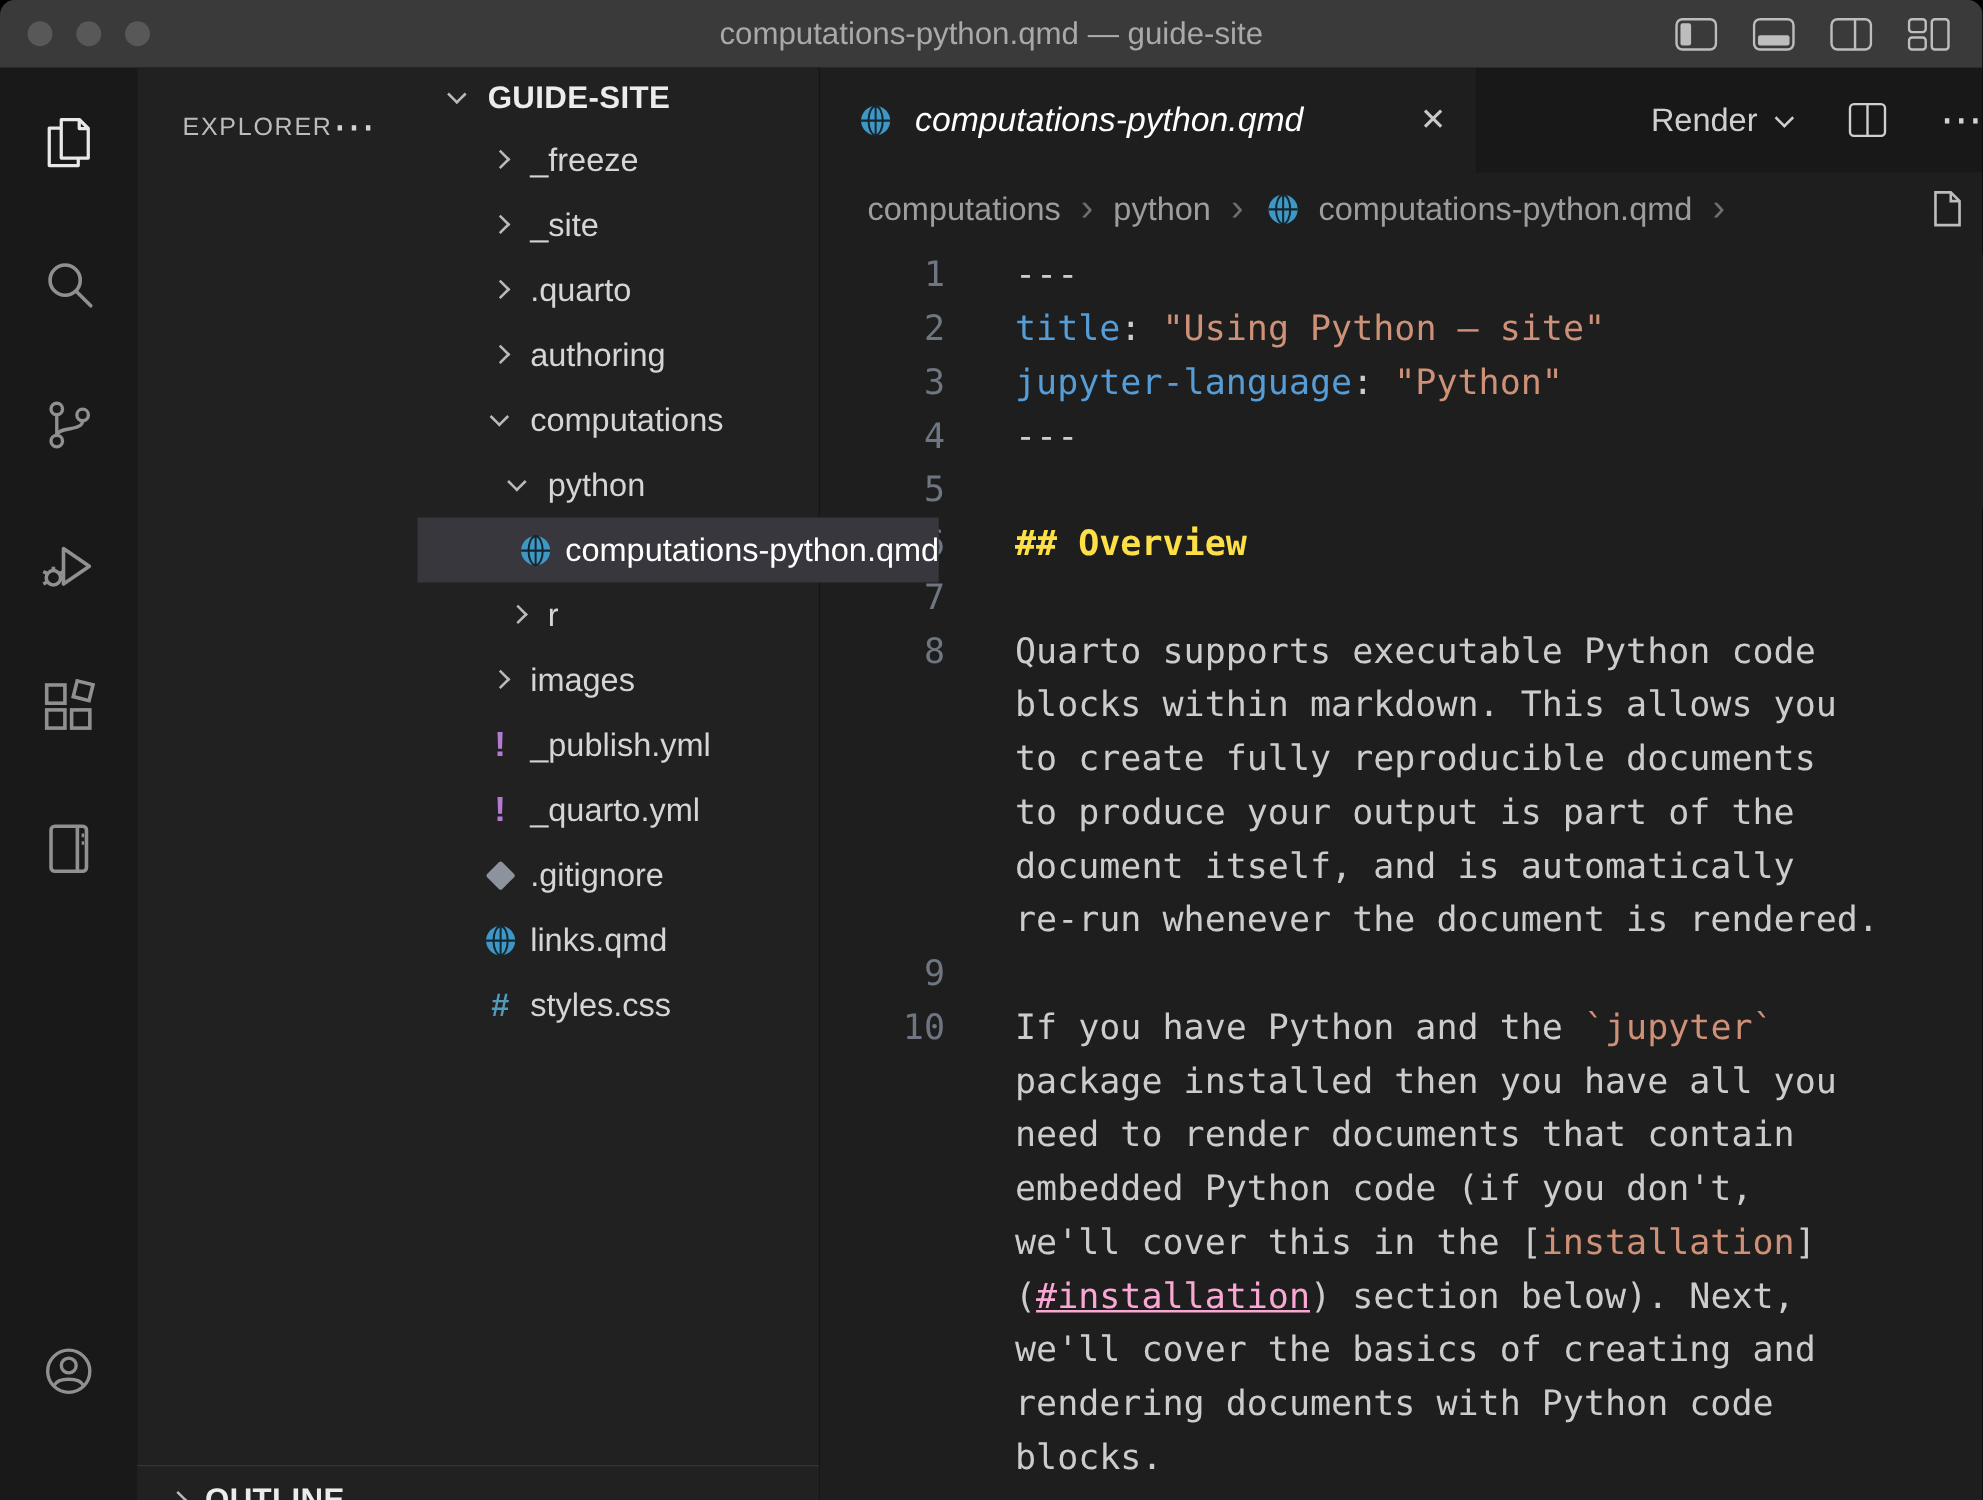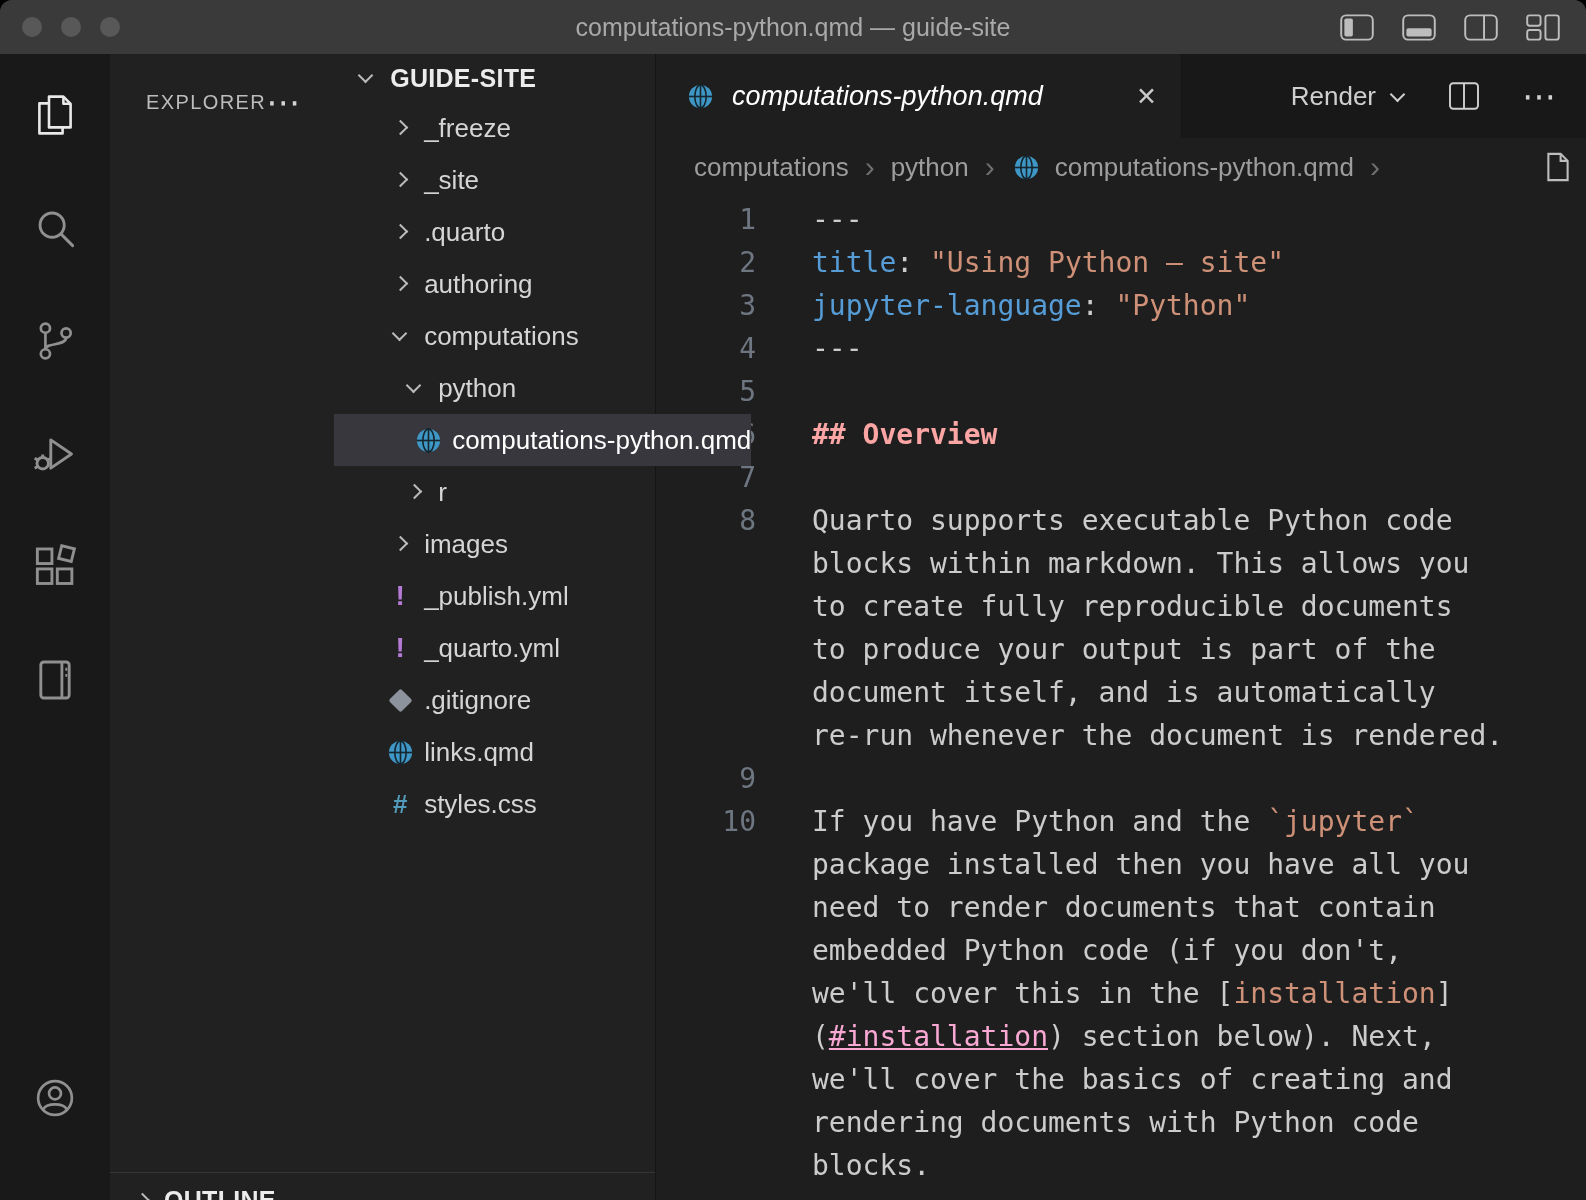--- a/index.html
+++ b/index.html
@@ -46,41 +46,41 @@
     padding-left:16px;font-weight:700;color:#ececec;font-size:25px;background:#212122}
   .outline-label{margin-left:6px;letter-spacing:.3px}
 
   
   .editor{flex:1;display:flex;flex-direction:column;background:#1e1e1e;min-width:0;overflow:hidden}
   .tabbar{height:84px;background:#181819;display:flex;align-items:stretch;flex:none}
   .tab{width:526px;background:#1e1e1e;display:flex;align-items:center;padding:0 24px 0 28px;gap:16px;
     border-right:1px solid #141414;cursor:pointer;flex:none}
   .tab-label{font-style:italic;font-size:27px;color:#fff;white-space:nowrap}
   .tab-close{margin-left:auto;font-size:25px;color:#c9c9c9;cursor:pointer}
-  .tab-actions{margin-left:auto;display:flex;align-items:center;gap:42px;padding-right:30px}
+  .tab-actions{margin-left:auto;display:flex;align-items:center;gap:42px;}
   .render{display:flex;align-items:center;gap:12px;font-size:26px;color:#cfcfcf;cursor:pointer}
   .chev-down{width:18px;height:18px;position:relative;display:inline-block}
   .chev-down::before{content:"";position:absolute;top:2px;left:4px;width:9px;height:9px;
     border-right:2px solid #cfcfcf;border-bottom:2px solid #cfcfcf;transform:rotate(45deg)}
 
   .breadcrumbs{height:58px;display:flex;align-items:center;padding:0 14px 0 38px;gap:16px;flex:none;
     font-size:26px;color:#9d9d9d;white-space:nowrap}
   .crumb{cursor:pointer}
   .crumb-sep{color:#6f6f6f;font-size:30px;line-height:20px}
   .crumb-file{display:flex;align-items:center;gap:12px;cursor:pointer}
   .crumb-doc{margin-left:auto;display:flex;align-items:center}
 
   .code{flex:1;overflow:hidden;font-family:"DejaVu Sans Mono","Liberation Mono",monospace;font-size:28px;line-height:43px;padding-top:2px}
   .code-row{display:flex;height:43px}
   .gutter{width:100px;text-align:right;color:#6e7681;flex:none;cursor:pointer}
   .code-text{padding-left:56px;white-space:pre;cursor:text}
   .c-plain{color:#cccccc}
   .c-key{color:#569cd6}
   .c-string{color:#ce9178}
-  .c-heading{color:#fca5a5;font-weight:700}
+  .c-heading{color:#fde047;font-weight:700}
   .c-link{color:#f9a8d4;text-decoration:underline}
 </style>
 </head>
 <body>
 
 <div class="window">
 
   <div class="titlebar">
     <div class="traffic">
       <span class="light"></span>

